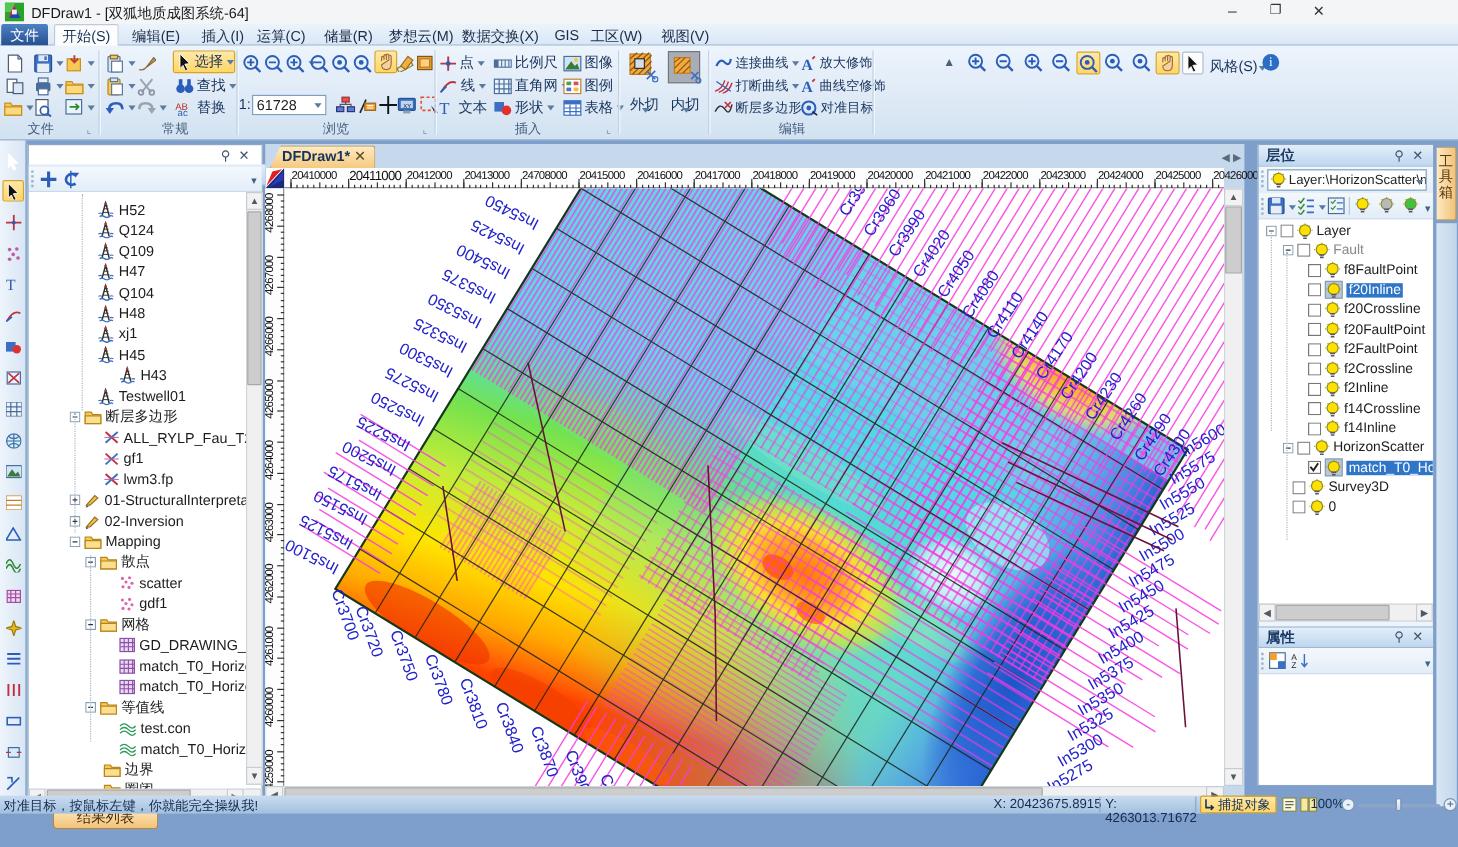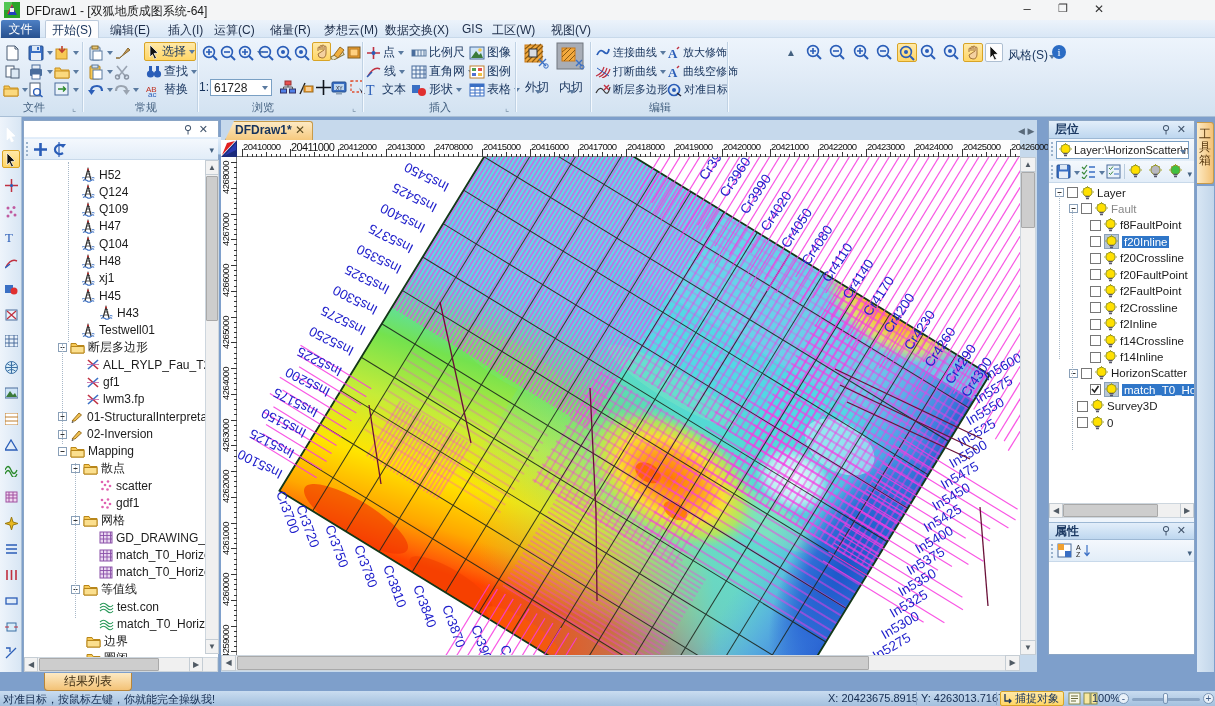--- a/index.html
+++ b/index.html
@@ -273,21 +273,21 @@
       <rect x="5" y="11" width="6" height="2.5" fill="#8aa0b8"></rect>
       <text x="5" y="9" font-size="5" fill="#223">XY</text>
     </svg>
   </div>
 <div class="abs rbtn-sm" style="left:350px;top:79px">
     <svg width="16" height="15" style="">
       <rect x="1" y="1" width="12" height="11" fill="none" stroke="#e05030" stroke-width="1.3" stroke-dasharray="2.5 2"></rect>
       <path d="M9 8 L15 14 L11.5 13.5 L13 15z" fill="#223"></path>
     </svg>
   </div>
-<div class="abs glabel" style="left:228px;width:70px">浏览</div>
+<div class="abs glabel" style="left:245px;width:70px">浏览</div>
 <div class="abs" style="left:352px;top:103px;color:#7a90a8;font-size:9px">⌞</div>
 <div class="abs gsep" style="left:362px"></div>
 <div class="abs rbtn-sm" style="left:366px;top:44px">
     <svg width="15" height="14" style="">
       <path d="M7.5 1 V13 M1 7 H14" stroke="#c03040" stroke-width="1.6"></path>
       <circle cx="7.5" cy="7" r="2" fill="#2b5eb8"></circle>
     </svg>
     <span>点</span>
     <span class="dd"></span>
   </div>
@@ -1811,21 +1811,21 @@
       </svg>
       <div class="abs" style="right:2px;top:8px;color:#446180;font-size:9px">▾</div>
     </div>
     <div class="abs" style="left:0;top:441px;width:145px;height:92px;background:#fff"></div>
   </div>
 <div class="abs" style="left:1197px;top:122px;width:17px;height:62px;background:linear-gradient(90deg,#fdeac4,#f3c276);border:1px solid #c89b4a;border-left:none;border-radius:0 3px 3px 0;color:#5a3a10;font-size:12px;text-align:center;line-height:13px;padding-top:5px">工<br>具<br>箱</div>
 <div class="abs" style="left:1197px;top:186px;width:17px;height:486px;background:linear-gradient(90deg,#d8e6f4,#c2d6ea)"></div>
 <div class="abs" style="left:0;top:672px;width:1215px;height:19px;background:#7e9fcb">
     <div class="abs" style="left:44px;top:1px;width:88px;height:18px;background:linear-gradient(#fdeac4,#f3c276);border:1px solid #b8863a;border-top:none;border-radius:0 0 4px 4px;text-align:center;line-height:16px;color:#3a2a10;font-size:12px">结果列表</div>
   </div>
-<div class="abs" style="left:0;top:691px;width:1215px;height:15px;background:linear-gradient(#c9dcf0,#a3c0de);color:#152c50;font-size:11px">
+<div class="abs" style="left:0;top:663px;width:1005px;height:15px;background:linear-gradient(#c9dcf0,#a3c0de);color:#152c50;font-size:11px">
     <div class="abs" style="left:3px;top:1px">对准目标，按鼠标左键，你就能完全操纵我!</div>
     <div class="abs" style="left:828px;top:1px">X: 20423675.8915</div>
     <div class="abs" style="left:916px;top:1px;height:13px;border-left:1px solid #8aa5c5"></div>
     <div class="abs" style="left:921px;top:1px">Y: 4263013.71672</div>
     <div class="abs" style="left:996px;top:1px;height:13px;border-left:1px solid #8aa5c5"></div>
     <div class="abs hl" style="left:1000px;top:0px;width:64px;height:15px;display:flex;align-items:center;padding-left:2px;gap:2px">
       <svg width="10" height="11">
         <path d="M2 1 v7 h6 M6 6 l2 2 -2 2" fill="none" stroke="#17335c" stroke-width="1.3"></path>
       </svg>
       <span style="color:#17335c">捕捉对象</span>

